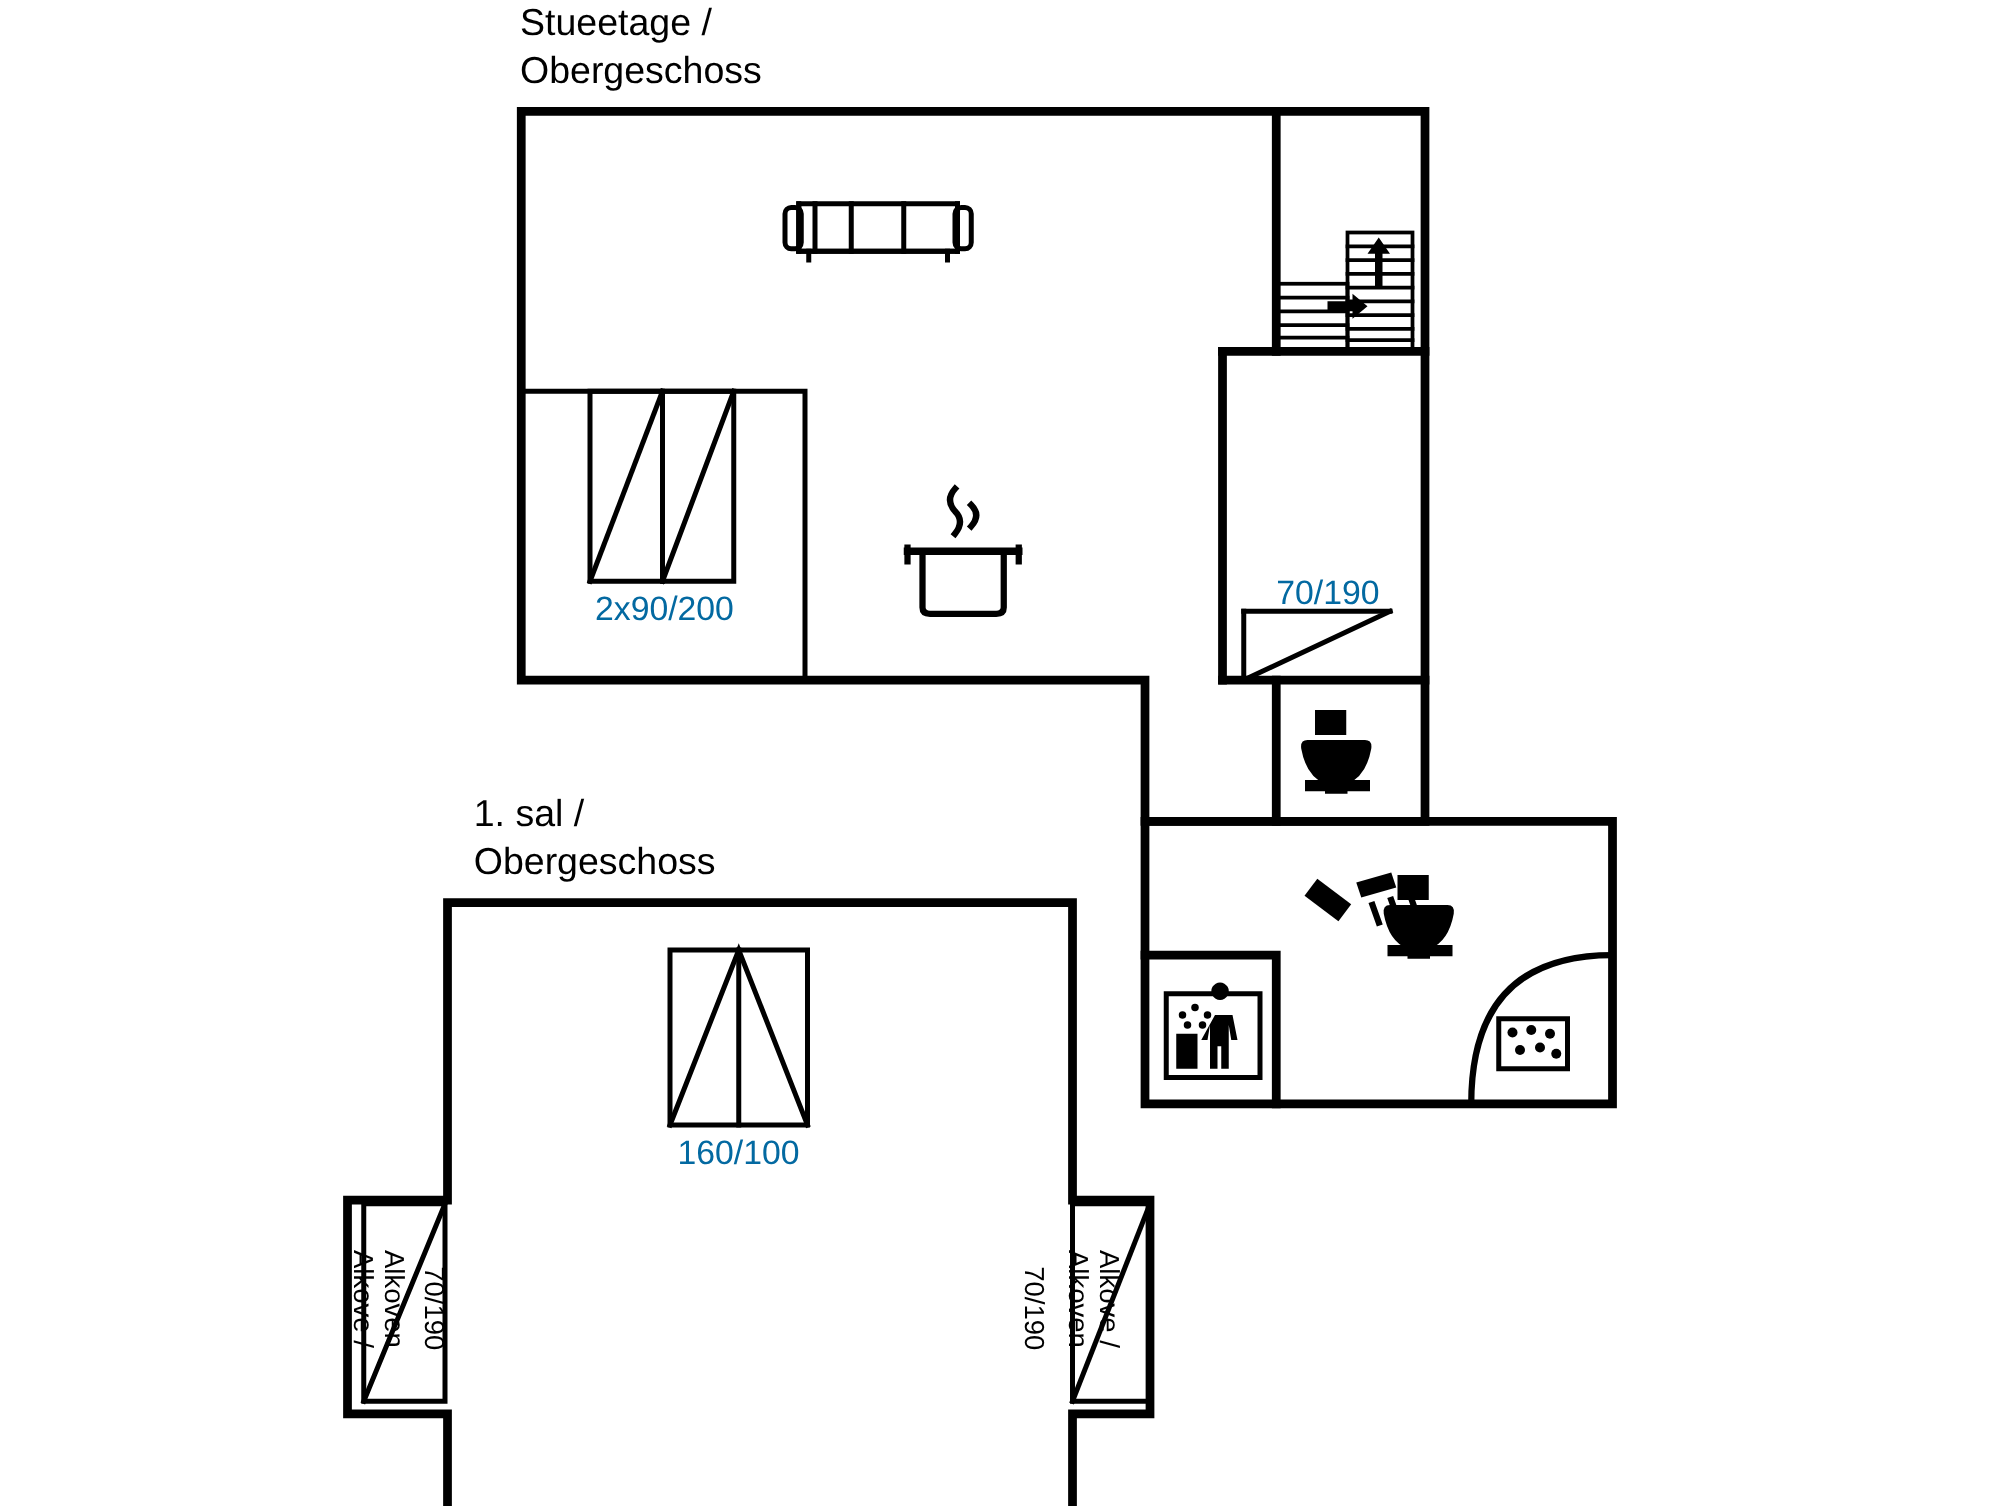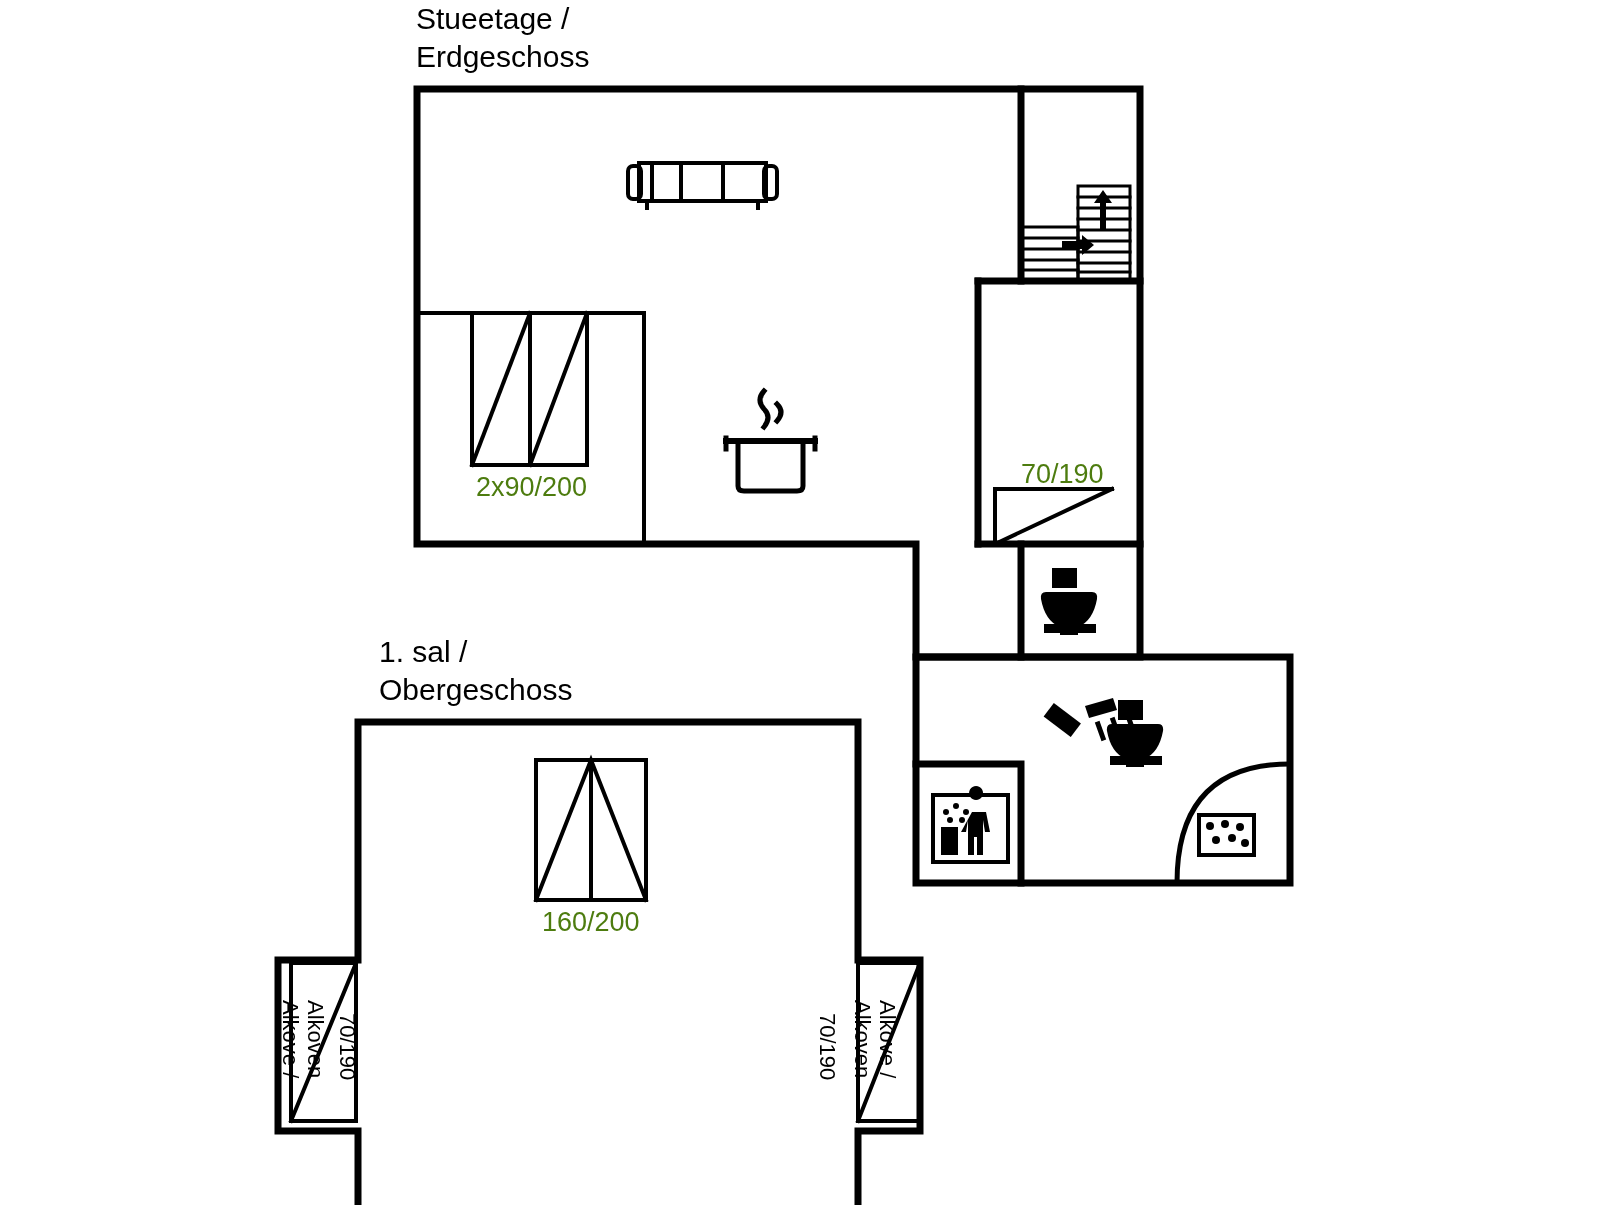--- a/index.html
+++ b/index.html
@@ -1,35 +1,35 @@
 <!DOCTYPE html>
 <html><head>
 <meta charset="utf-8">
 <style>
   html,body{margin:0;padding:0;background:#ffffff;}
   body{width:1606px;height:1205px;font-family:"Liberation Sans",sans-serif;position:relative;overflow:hidden;}
   #stage{position:absolute;left:0;top:0;width:1606px;height:1205px;}
   .label{position:absolute;font-size:30px;color:#000;line-height:1.28;white-space:pre;}
-  .dim{position:absolute;font-size:27px;color:#4d7c0f;white-space:nowrap;}
+  .dim{position:absolute;font-size:27px;color:#0369a1;white-space:nowrap;}
   svg{position:absolute;left:0;top:0;}
   .vtext{position:absolute;font-size:22px;color:#000;white-space:nowrap;transform-origin:0 0;}
 </style>
 </head>
 <body>
 
 <div id="stage">
 
   <div class="label" style="left:416px;top:0px;">Stueetage /
-Erdgeschoss</div>
+Obergeschoss</div>
   <div class="label" style="left:379px;top:633px;">1. sal /
 Obergeschoss</div>
 
   <div class="dim" style="left:476px;top:472px;">2x90/200</div>
   <div class="dim" style="left:1021px;top:459px;">70/190</div>
-  <div class="dim" style="left:542px;top:907px;">160/200</div>
+  <div class="dim" style="left:542px;top:907px;">160/100</div>
 
   <div class="vtext" style="left:360px;top:1013px;transform:rotate(90deg);">70/190</div>
   <div class="vtext" style="left:303px;top:1000px;transform:rotate(90deg);">Alkove /</div>
   <div class="vtext" style="left:328px;top:1000px;transform:rotate(90deg);">Alkoven</div>
 
   <div class="vtext" style="left:840px;top:1013px;transform:rotate(90deg);">70/190</div>
   <div class="vtext" style="left:900px;top:1000px;transform:rotate(90deg);">Alkove /</div>
   <div class="vtext" style="left:875px;top:1000px;transform:rotate(90deg);">Alkoven</div>
 
   <svg width="1606" height="1205" viewBox="0 0 1606 1205">

